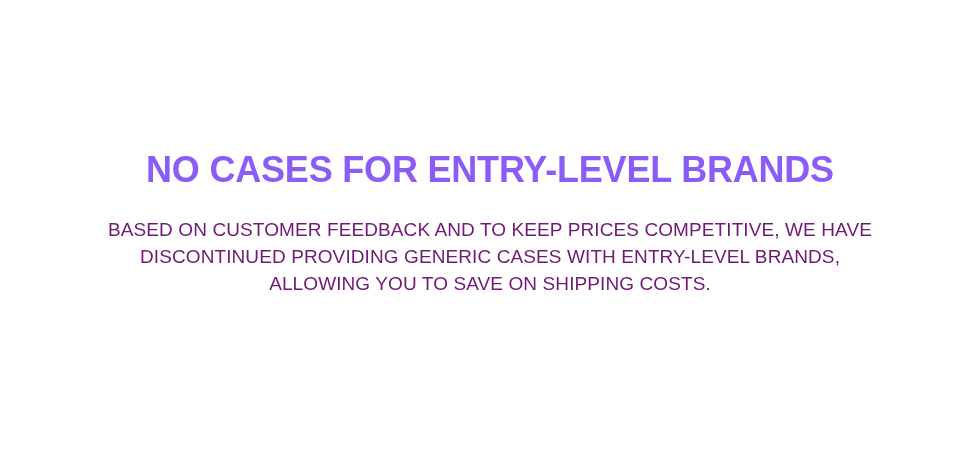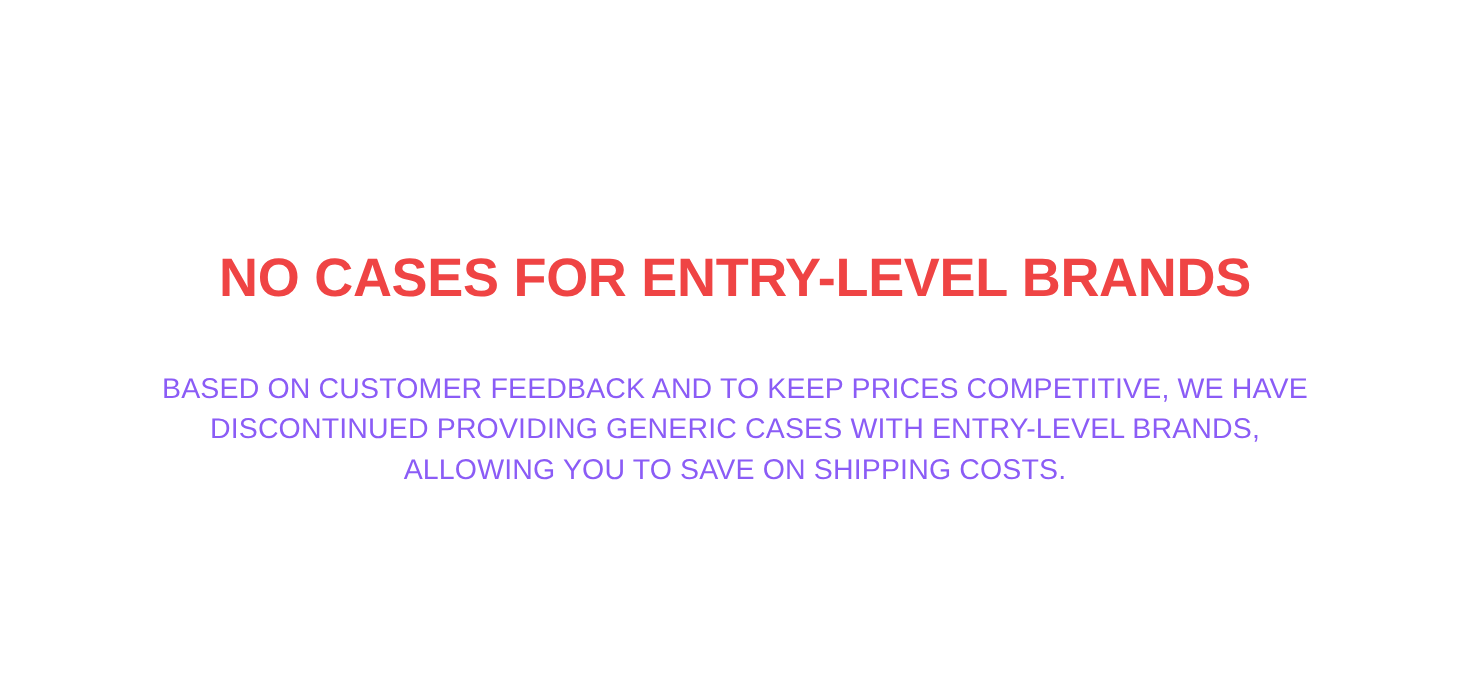--- a/index.html
+++ b/index.html
@@ -20,42 +20,42 @@
     width: 980px;
     height: 450px;
     background: #ffffff;
     display: flex;
     flex-direction: column;
     align-items: center;
     padding-top: 148px;
   }
 
   .banner-heading {
-    margin: 15px;
+    margin: 0;
     font-family: "Liberation Sans", sans-serif;
     font-size: 36px;
     line-height: 44px;
     font-weight: 800;
     letter-spacing: -0.2px;
-    color: #ef4444;
+    color: #8b5cf6;
     text-transform: uppercase;
     text-align: center;
     white-space: nowrap;
   }
 
   .banner-body {
     margin: 0;
     margin-top: 24px;
     width: 800px;
     font-family: "Liberation Sans", sans-serif;
     font-size: 19px;
     line-height: 27px;
     font-weight: 400;
     letter-spacing: 0.1px;
-    color: #8b5cf6;
+    color: #701a75;
     text-transform: uppercase;
     text-align: center;
   }
 </style>
 </head>
 <body>
 
 <div class="promo-banner">
   <h2 class="banner-heading">NO CASES FOR ENTRY-LEVEL BRANDS</h2>
   <p class="banner-body">BASED ON CUSTOMER FEEDBACK AND TO KEEP PRICES COMPETITIVE, WE HAVE DISCONTINUED PROVIDING GENERIC CASES WITH ENTRY-LEVEL BRANDS, ALLOWING YOU TO SAVE ON SHIPPING COSTS.</p>

